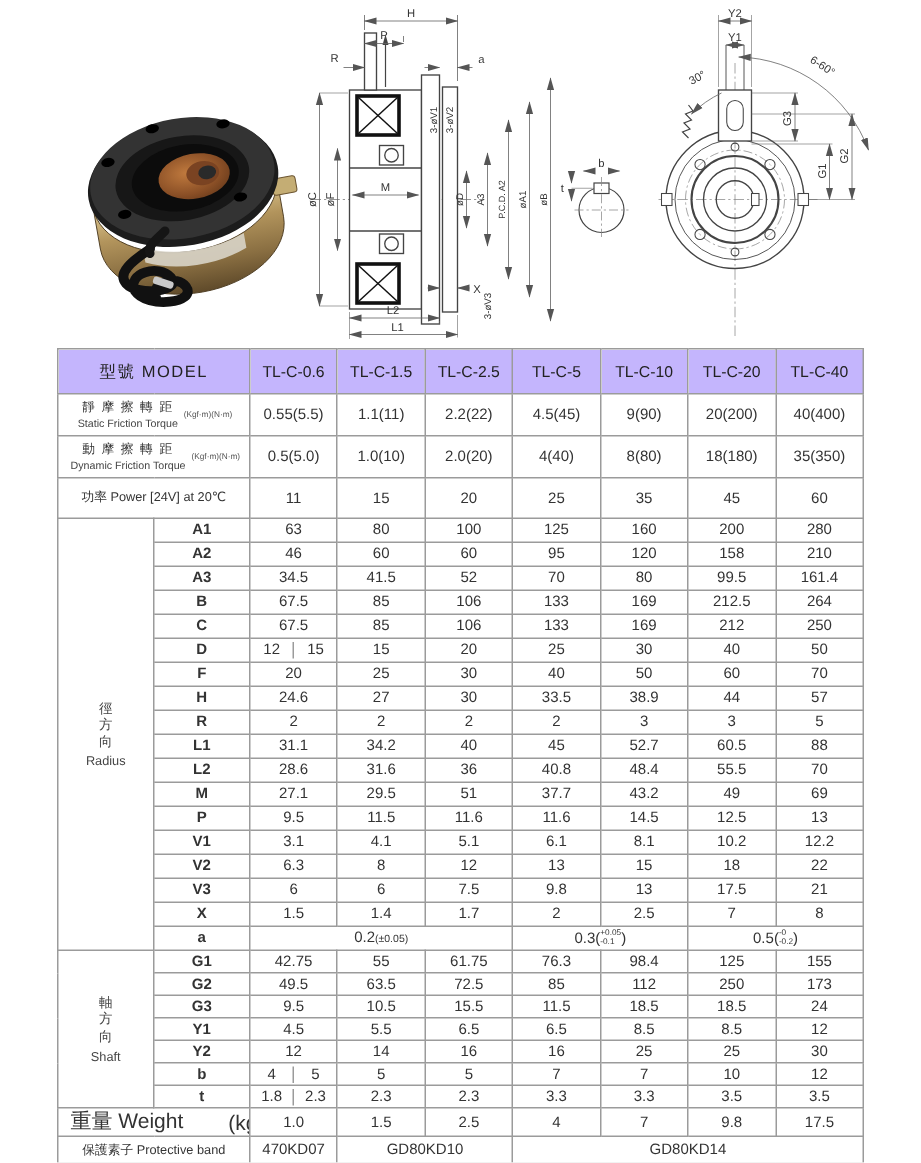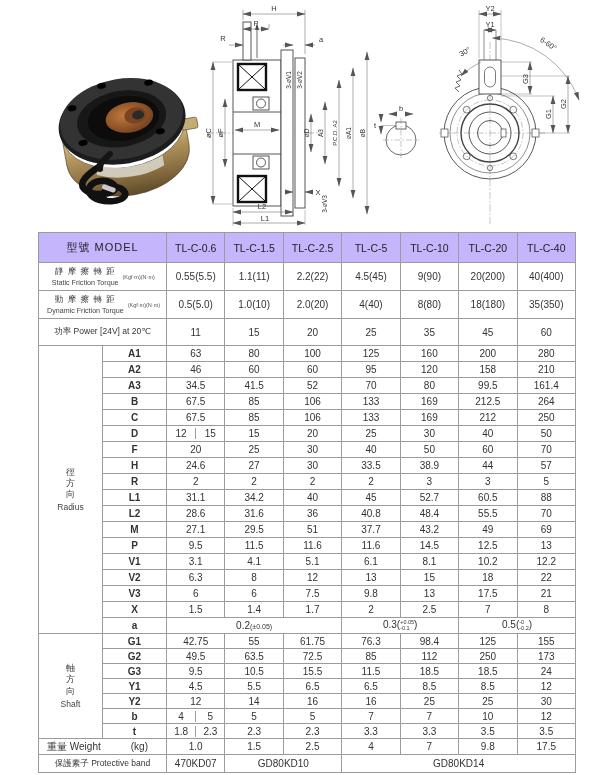--- a/index.html
+++ b/index.html
@@ -23,21 +23,21 @@
   td.param{font-size:10px;font-weight:bold;}
   td.group-cell{background:#fff;}
   .grp-zh{font-size:9px;line-height:1.25;color:#444;}
   .grp-en{font-size:8.5px;margin-top:2px;color:#444;}
   .split{display:flex;height:100%;align-items:stretch;}
   .split>div{flex:1;display:flex;align-items:center;justify-content:center;}
   .split>div:first-child{border-right:1px solid #9b9b9b;}
   .tolstack{display:inline-flex;flex-direction:column;font-size:5.5px;line-height:1.05;
             vertical-align:middle;text-align:left;}
   .tol-inline{font-size:7px;}
-  td.wlabel .wl{display:flex;align-items:center;padding-left:8px;gap:30px;font-size:10px;}
+  td.wlabel .wl{display:flex;align-items:center;padding-left:8px;gap:30px;font-size:14px;}
   td.plabel{text-align:left;padding-left:8px;font-size:8.5px;}
   
   svg text{font-family:"Liberation Sans","DejaVu Sans",sans-serif;fill:#333;}
 </style>
 </head>
 <body>
 
 <div class="page">
 
   <svg class="drawing" style="left:48px;top:48px;" width="158" height="172" viewBox="0 0 158 172">

